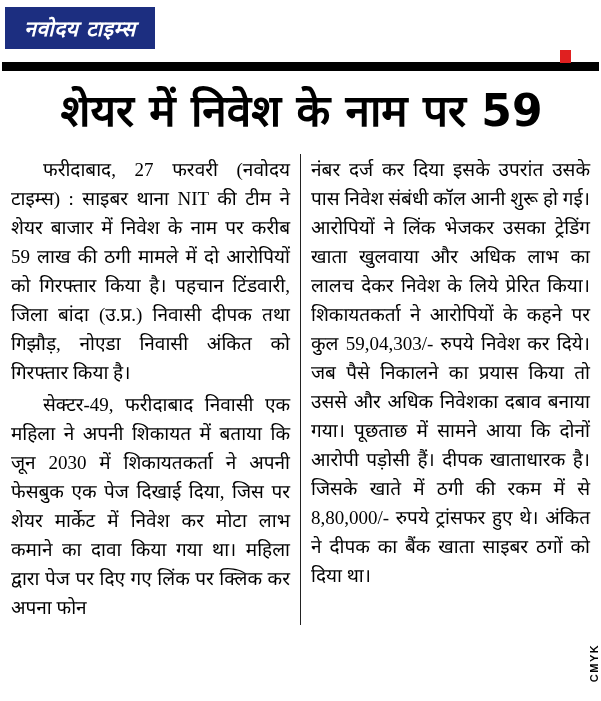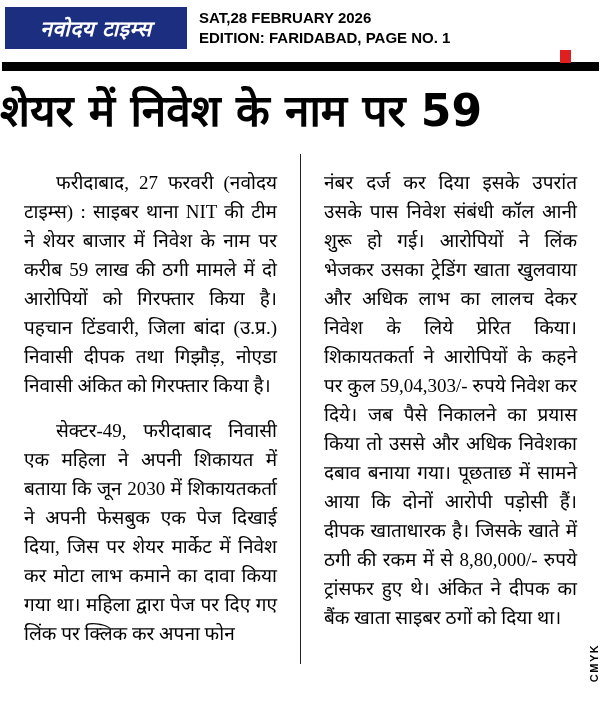--- a/index.html
+++ b/index.html
@@ -23,21 +23,21 @@
   .masthead{
     position:relative;
     height:62px;
     padding:7px 8px 0 5px;
     display:flex;
     align-items:flex-start;
   }
   .logo{
     background:var(--logo-bg);
     color:var(--logo-fg);
-    width:182px;height:42px;
+    width:150px;height:42px;
     display:flex;align-items:center;justify-content:center;
     font-family:"DejaVu Sans", sans-serif;
     font-weight:bold;font-style:italic;
     font-size:21px;
     letter-spacing:0.5px;
     flex:0 0 auto;
   }
   .dateblock{
     margin-left:12px;
     font-family:"Liberation Sans", sans-serif;
@@ -54,43 +54,44 @@
     background:var(--accent-red);
   }
   
   .rule{
     height:9px;
     background:var(--ink);
     margin:0 2px;
   }
   
   .headline{
-    margin:8px 6px 0 0;
+    margin:8px 6px 0 8px;
     font-family:"DejaVu Sans", sans-serif;
     font-weight:800;
     font-size:44px;
     line-height:63px;
     color:var(--ink);
     letter-spacing:0px;
+    text-align:center;
   }
   .headline .hl{display:block;white-space:nowrap;}
   
   .article{
     display:flex;
     align-items:stretch;
     padding:10px 8px 0 8px;
   }
   .col{flex:1 1 0;min-width:0;}
   .coldivider{
     flex:0 0 1px;
     background:#222;
     margin:2px 7px 0 7px;
   }
   .para{
-    margin:16px;
+    margin:3px;
     font-size:19px;
     line-height:29px;
     text-align:justify;
     color:var(--ink);
   }
   .para.indent{text-indent:32px;}
   
   .cmyk{
     position:absolute;
     right:-12px;bottom:32px;
@@ -105,24 +106,20 @@
 </style>
 </head>
 <body>
 
 <div class="page">
 
   <header class="masthead">
     <div class="logo">
       <span>नवोदय टाइम्स</span>
     </div>
-    <div class="dateblock">
-      <div>SAT,28 FEBRUARY 2026</div>
-      <div>EDITION: FARIDABAD, PAGE NO. 1</div>
-    </div>
     <div class="redmark"></div>
   </header>
 
   <div class="rule"></div>
 
   <h1 class="headline">
     <span class="hl">शेयर में निवेश के नाम पर 59</span>
   </h1>
 
   <main class="article">

